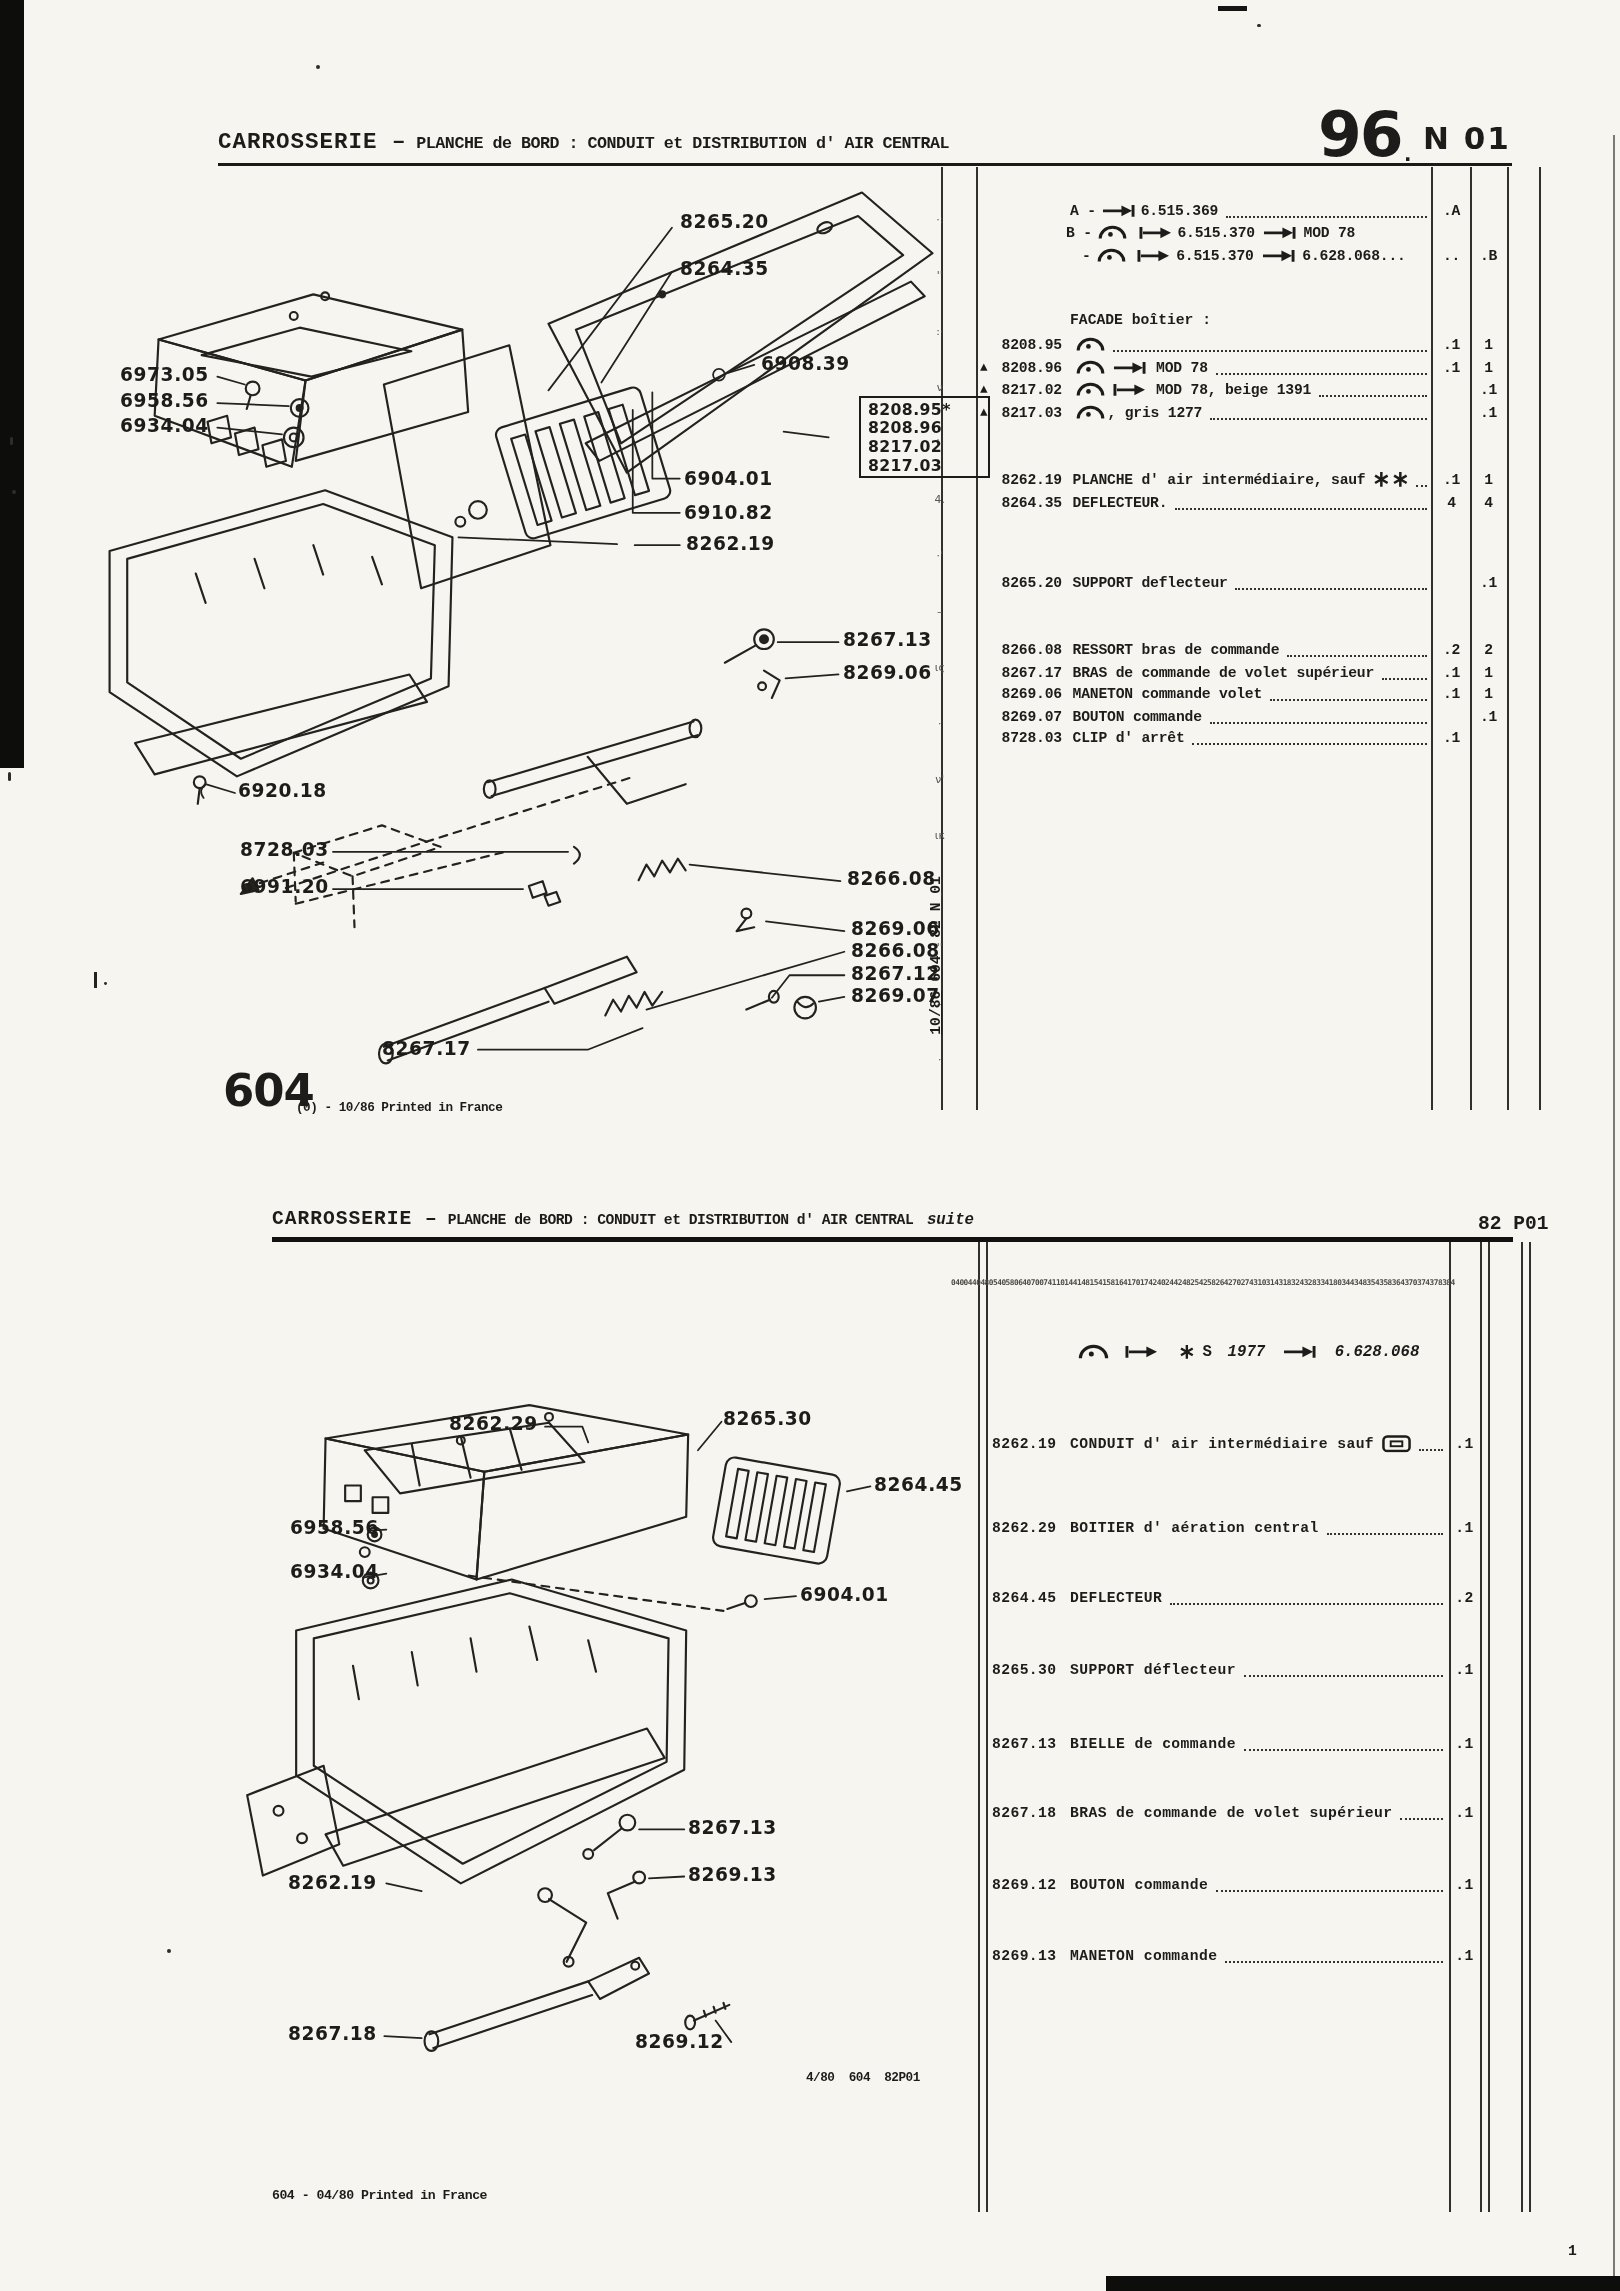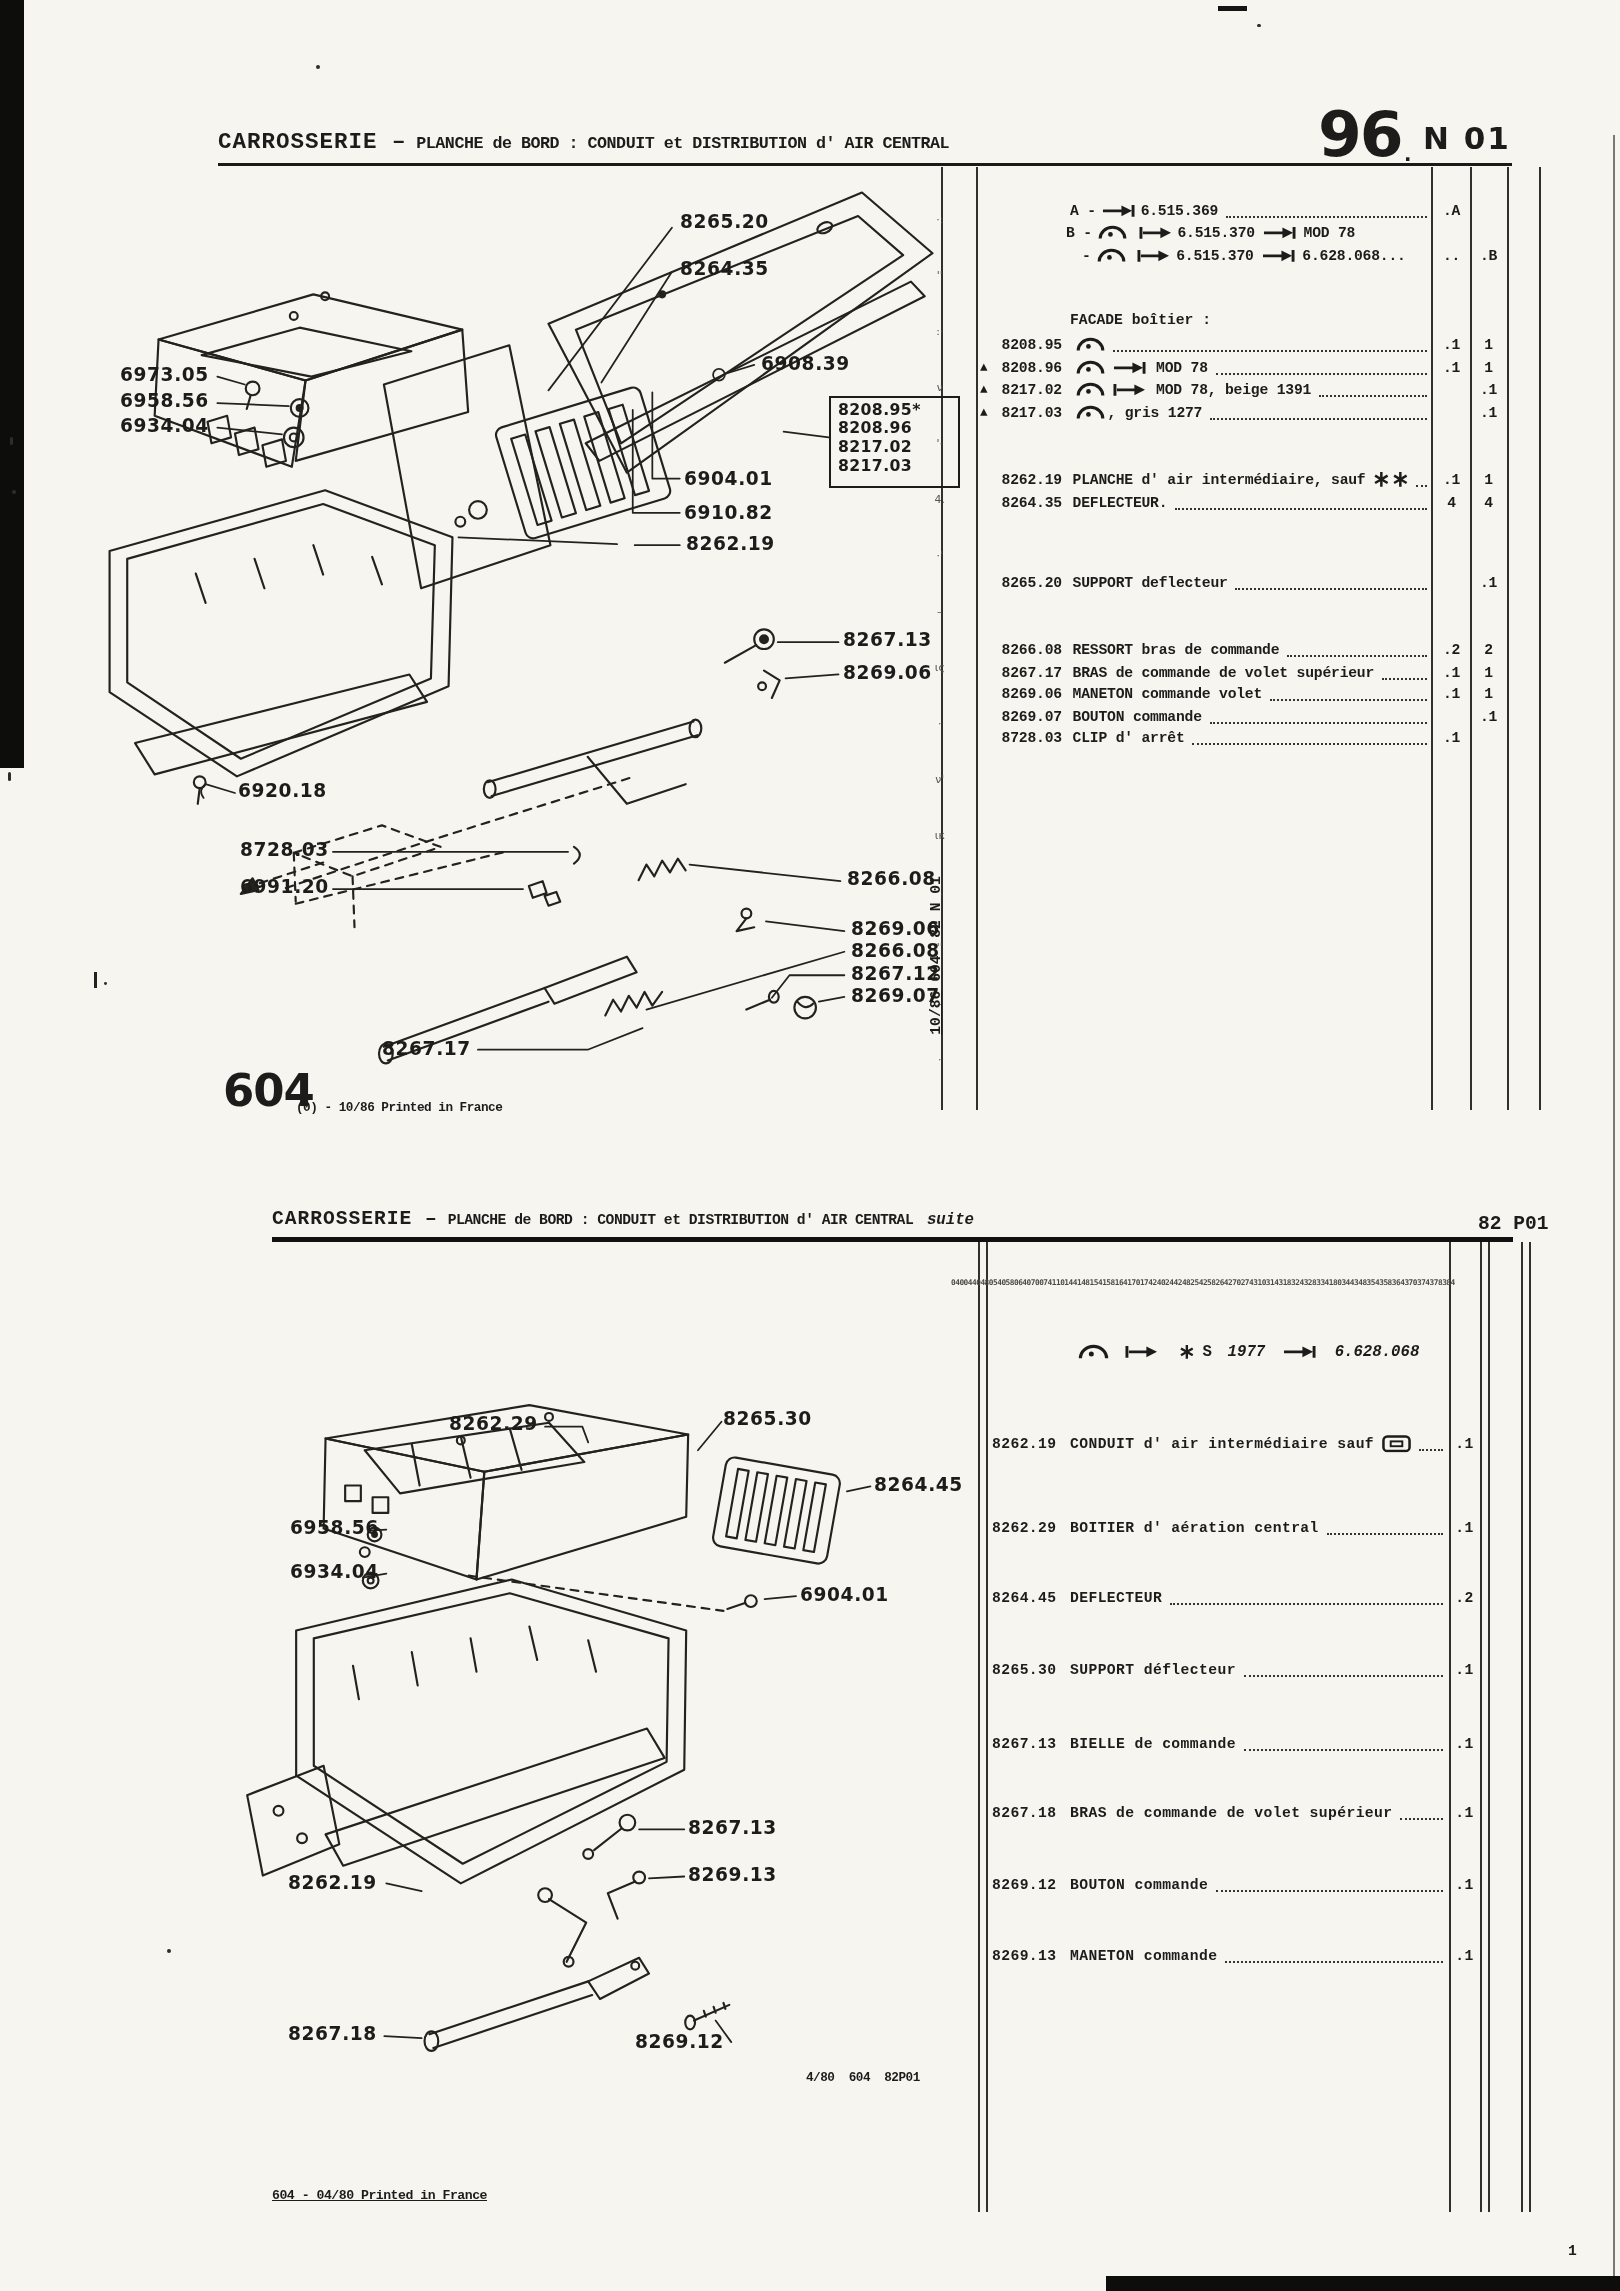--- a/index.html
+++ b/index.html
@@ -33,21 +33,21 @@
         font:bold 14.7px "Liberation Mono","DejaVu Sans Mono",monospace;letter-spacing:0.4px;
         white-space:pre;height:21.6px;}
   .row2 .ref{width:78px;}
   .row2 .q{width:31px;}
   .fheading{position:absolute;font:bold 14.7px "Liberation Mono",monospace;letter-spacing:0px;}
   .formula{position:absolute;display:flex;align-items:center;gap:7.8px;
            font:bold 15.7px "Liberation Mono",monospace;white-space:pre;}
   .it{font-style:italic;}
   
   .plabel{position:absolute;font:bold 18.6px "DejaVu Sans",sans-serif;letter-spacing:0.6px;white-space:nowrap;}
-  .pbox{position:absolute;left:829px;top:396px;width:131px;height:92px;border:2.5px solid #1d1c1a;
+  .pbox{position:absolute;left:859px;top:396px;width:131px;height:82px;border:2.5px solid #1d1c1a;
         padding:2.9px 0 0 6.9px;box-sizing:border-box;}
   .pbox span{display:block;font:bold 15.7px "DejaVu Sans",sans-serif;line-height:18.6px;letter-spacing:0.4px;}
   .ic{flex:none;}
   .footer-big{position:absolute;font:bold 45px "DejaVu Sans",sans-serif;letter-spacing:-1px;}
   .footer-small{position:absolute;font:bold 12.7px "Liberation Mono",monospace;letter-spacing:-0.5px;white-space:pre;}
   .vert{position:absolute;transform:rotate(-90deg);transform-origin:left top;
         font:bold 14.7px "Liberation Mono",monospace;white-space:pre;}
   .vert .u{text-decoration:underline;}
   
   .gmarks{position:absolute;left:927px;top:192px;width:25.5px;display:flex;flex-direction:column;
@@ -656,17 +656,17 @@
   <div class="plabel" style="left:290px;top:1517px;">6958.56</div>
   <div class="plabel" style="left:290px;top:1561px;">6934.04</div>
   <div class="plabel" style="left:800px;top:1584px;">6904.01</div>
   <div class="plabel" style="left:688px;top:1817px;">8267.13</div>
   <div class="plabel" style="left:688px;top:1864px;">8269.13</div>
   <div class="plabel" style="left:288px;top:1872px;">8262.19</div>
   <div class="plabel" style="left:288px;top:2023px;">8267.18</div>
   <div class="plabel" style="left:635px;top:2031px;">8269.12</div>
 
   <div class="footer-small" style="left:806px;top:2070px;">4/80  604  82P01</div>
-  <div class="footer-small" style="left:272px;top:2188px;font-size:13.2px;text-decoration:underline;">604 - 04/80 Printed in France</div>
+  <div class="footer-small" style="left:272px;top:2188px;font-size:13.2px;">604 - 04/80 Printed in France</div>
   <div class="pgnum" style="left:1568px;top:2243px;">1</div>
 
 </div>
 
 
 </body></html>

